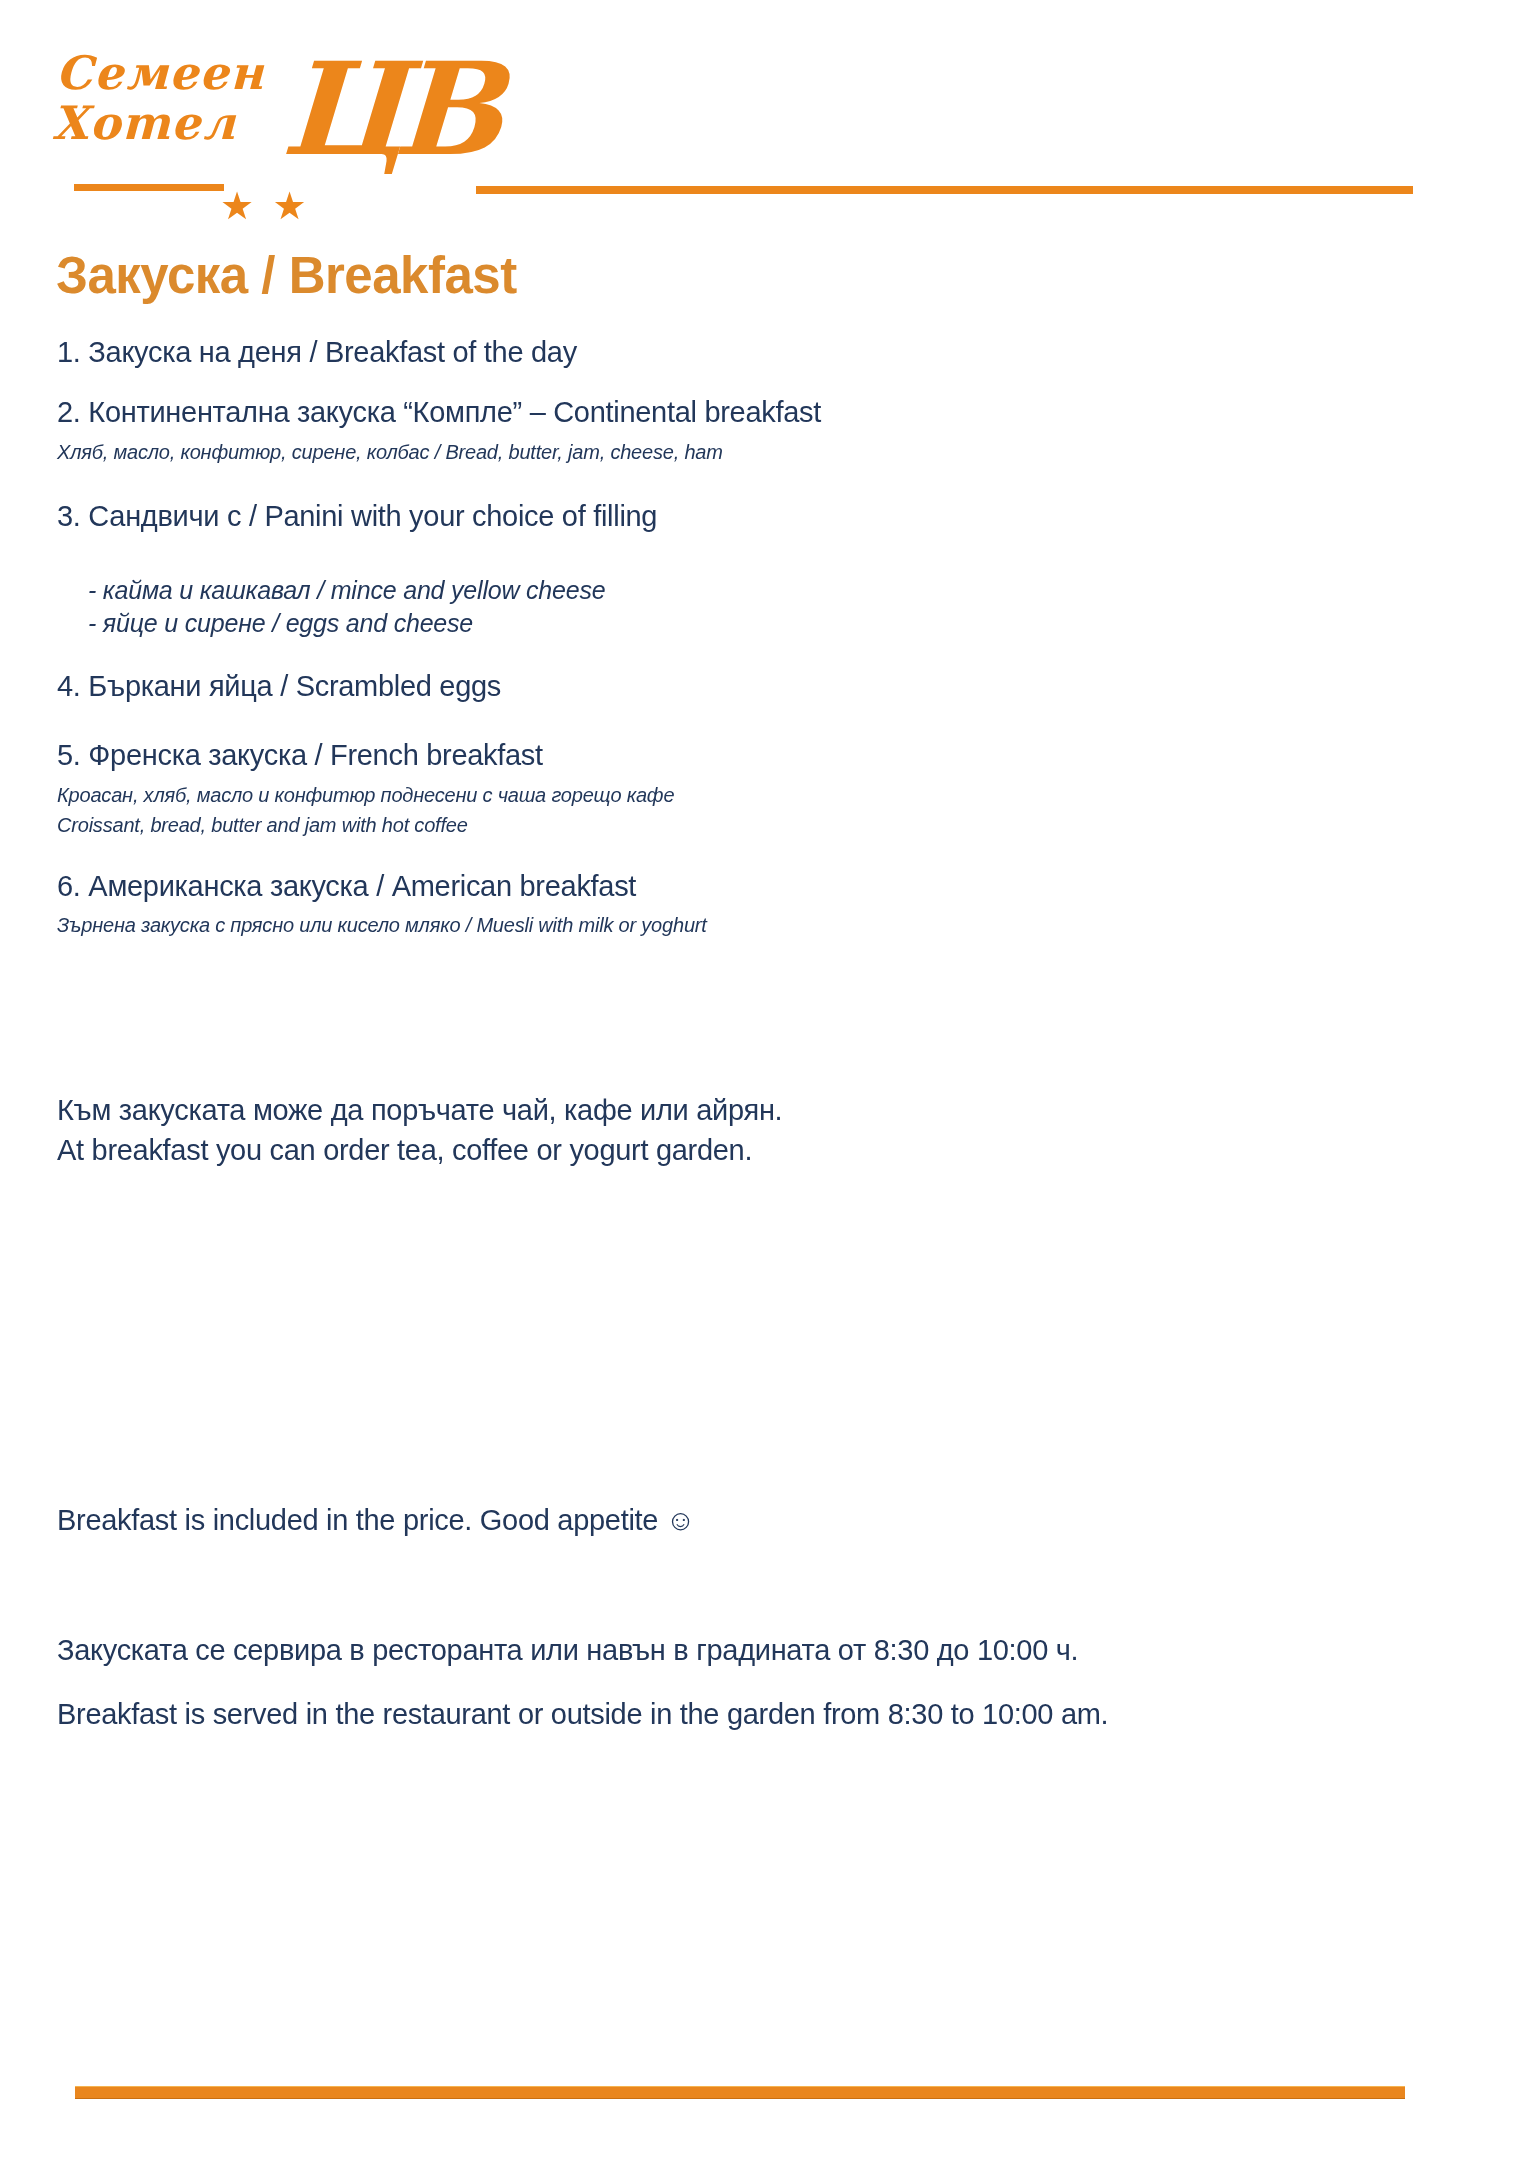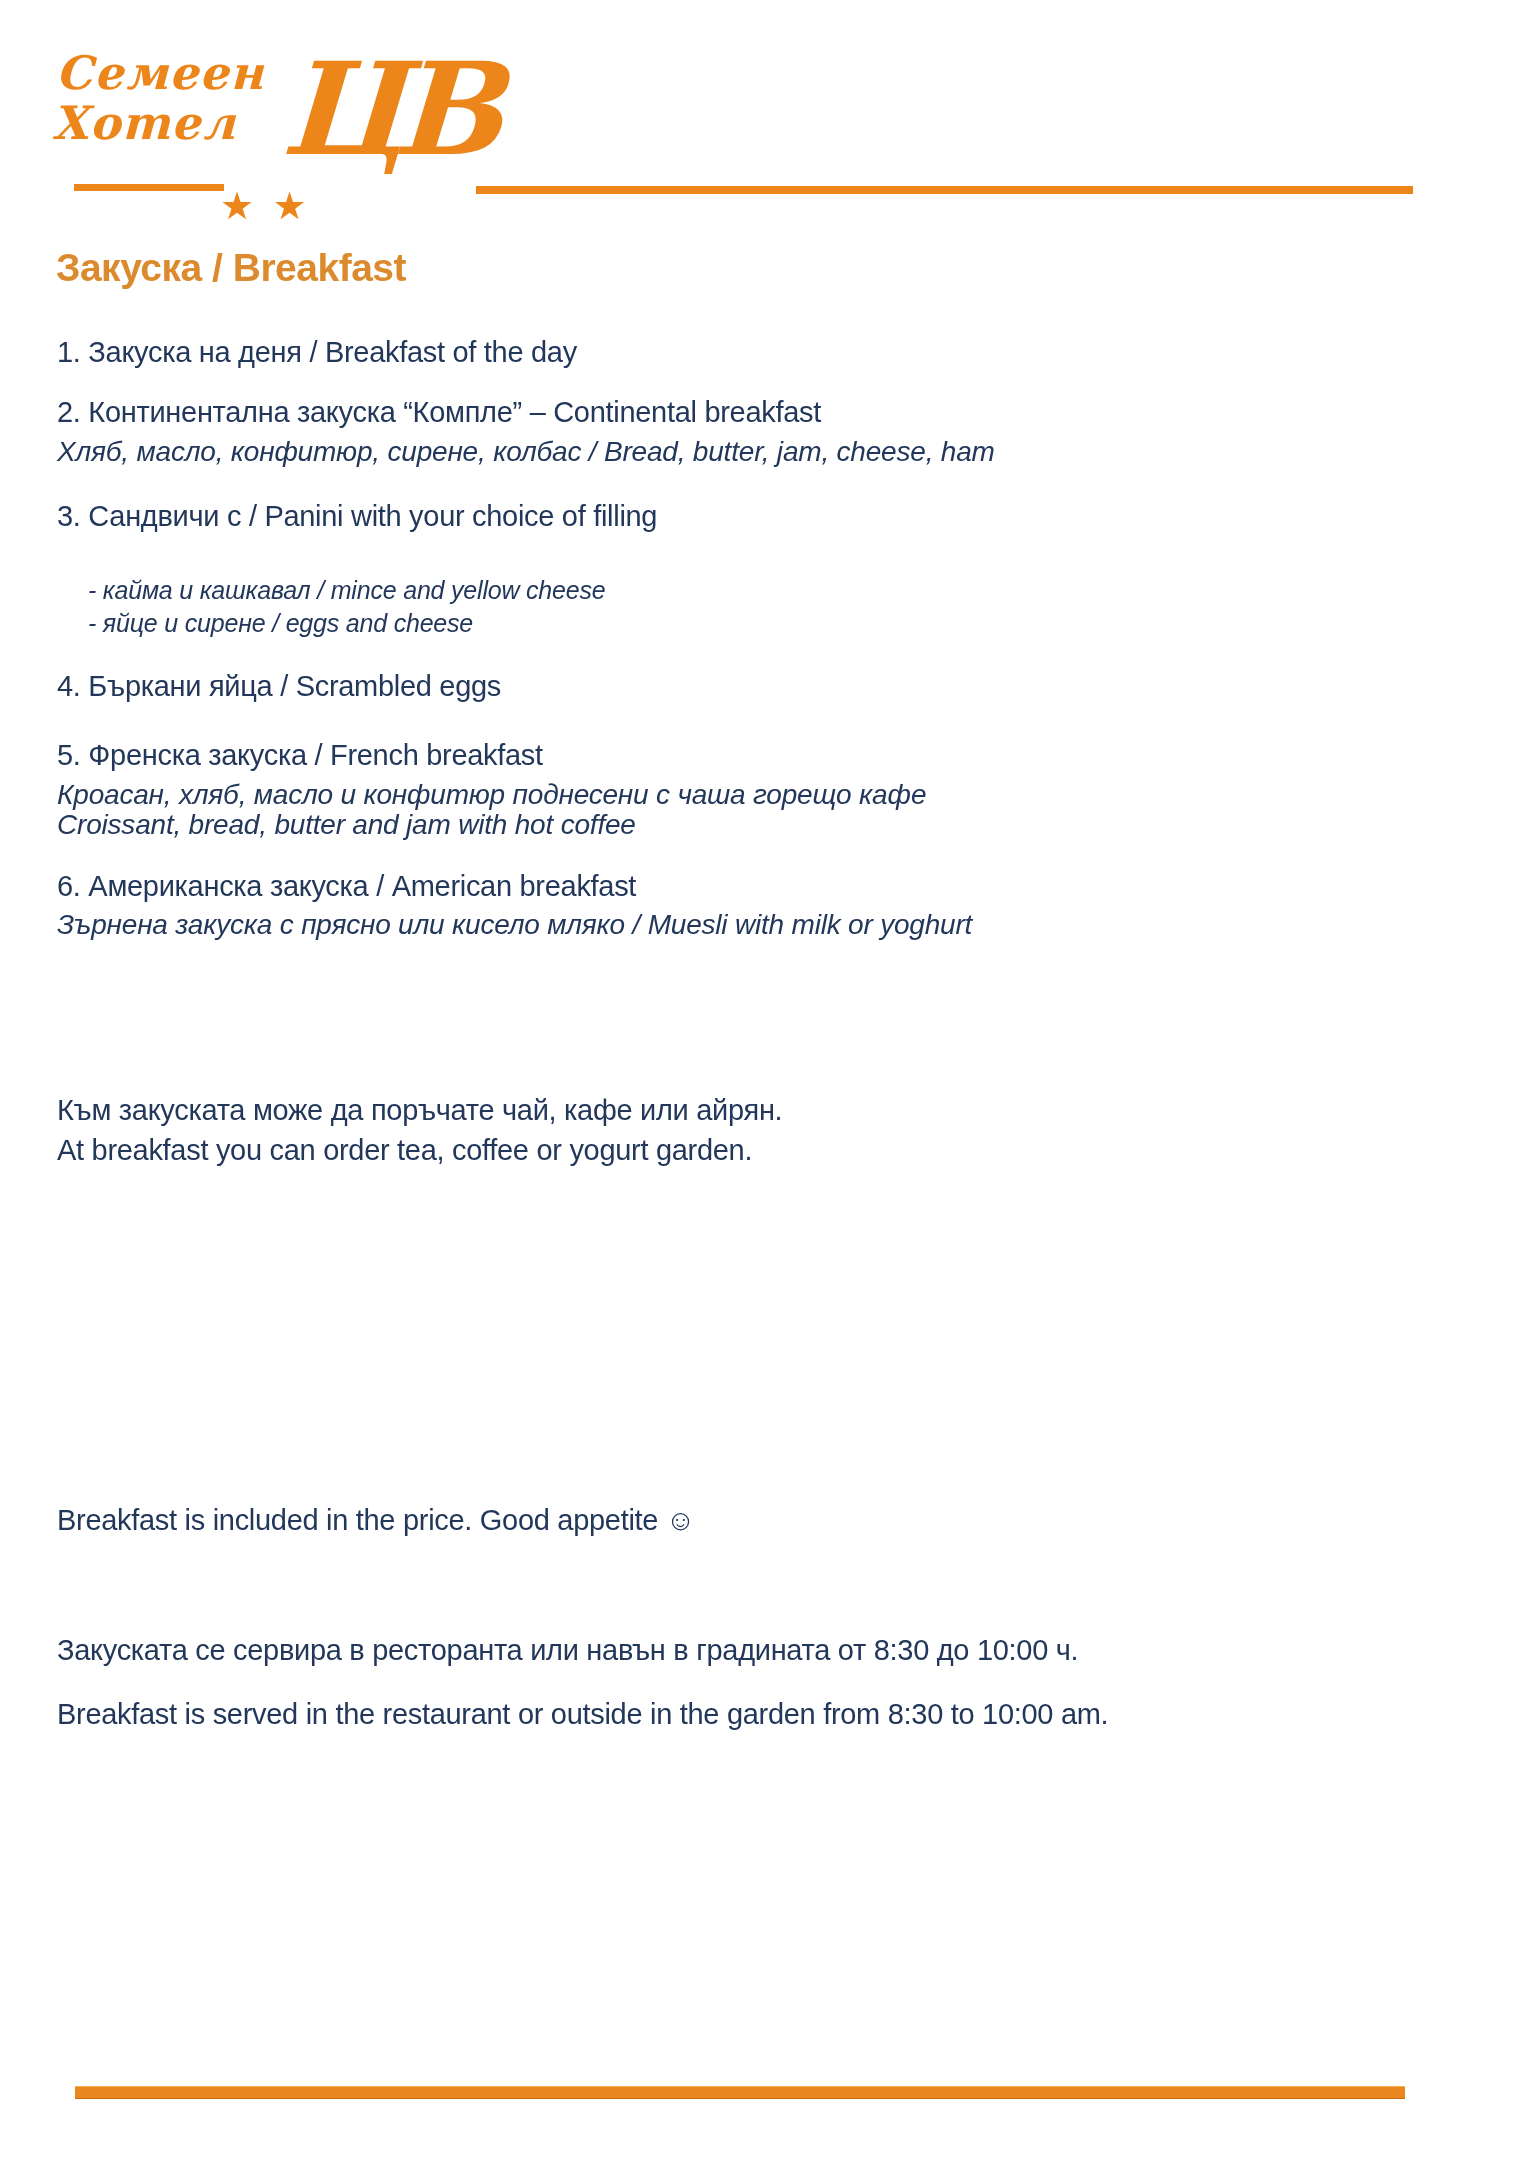--- a/index.html
+++ b/index.html
@@ -61,35 +61,35 @@
     width: 1330px; height: 11px;
     background: #E9861E;
     border-top: 1px solid #F5B34F;
     border-bottom: 1px solid #C96F12;
   }
 
   
   .doc-title {
     left: 56px; top: 246px;
     color: #DB8A2D;
-    font-size: 39px;
+    font-size: 51px;
     font-weight: bold;
     letter-spacing: -0.5px;
   }
   .item {
     left: 57px;
     color: #22375A;
     font-size: 29px;
     letter-spacing: -0.3px;
     white-space: nowrap;
   }
   .detail {
     left: 57px;
     color: #22375A;
-    font-size: 28px;
+    font-size: 20px;
     font-style: italic;
     letter-spacing: -0.2px;
     line-height: 30px;
     white-space: nowrap;
   }
   .sub {
     left: 88px;
     color: #22375A;
     font-size: 25px;
     font-style: italic;

